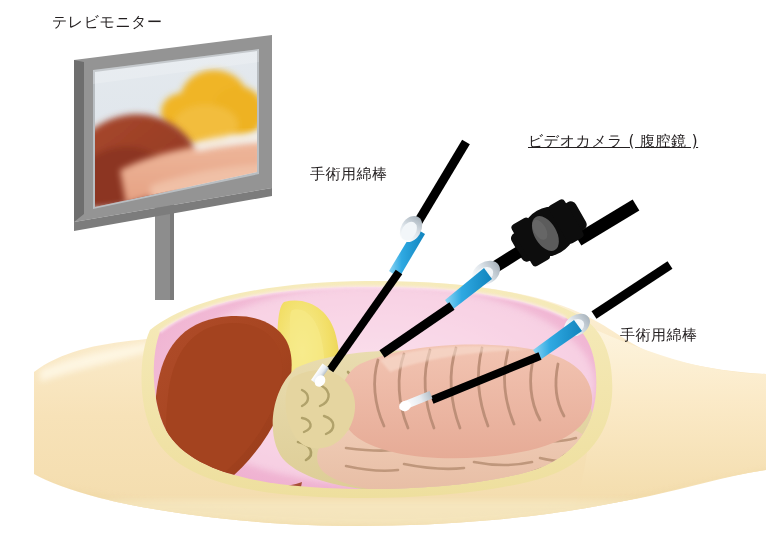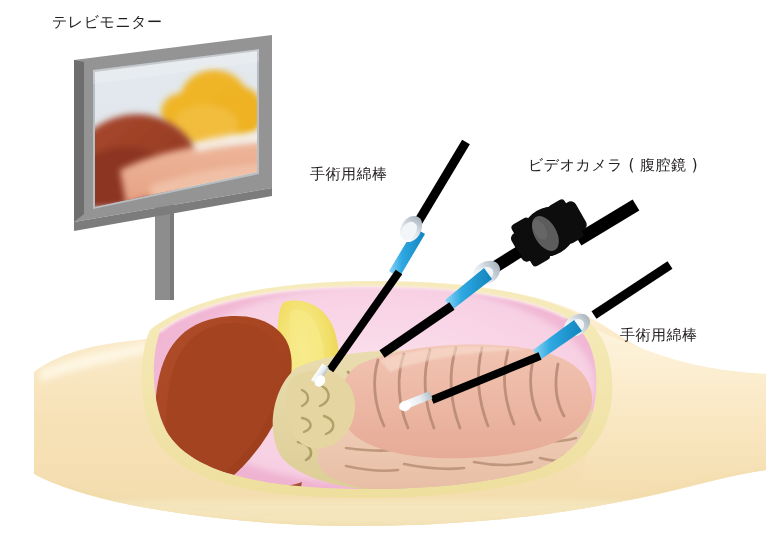--- a/index.html
+++ b/index.html
@@ -30,21 +30,21 @@
     position: absolute;
     color: #231f20;
     font-size: 15px;
     line-height: 1.2;
     letter-spacing: 0.5px;
     white-space: nowrap;
     font-family: "DejaVu Sans", "Liberation Sans", sans-serif;
   }
   #lbl-monitor   { left: 28px;  top: 13px; margin-left: 24px; }
   #lbl-swab-left { left: 310px; top: 165px; }
-  #lbl-camera    { left: 528px; top: 156px; }
+  #lbl-camera    { left: 528px; top: 132px; text-decoration: underline; }
   #lbl-swab-right{ left: 620px; top: 326px; }
 </style>
 </head>
 <body>
 
 <div id="stage">
 
   <svg id="scene" viewBox="0 0 768 552" xmlns="http://www.w3.org/2000/svg">
     <defs>
 

